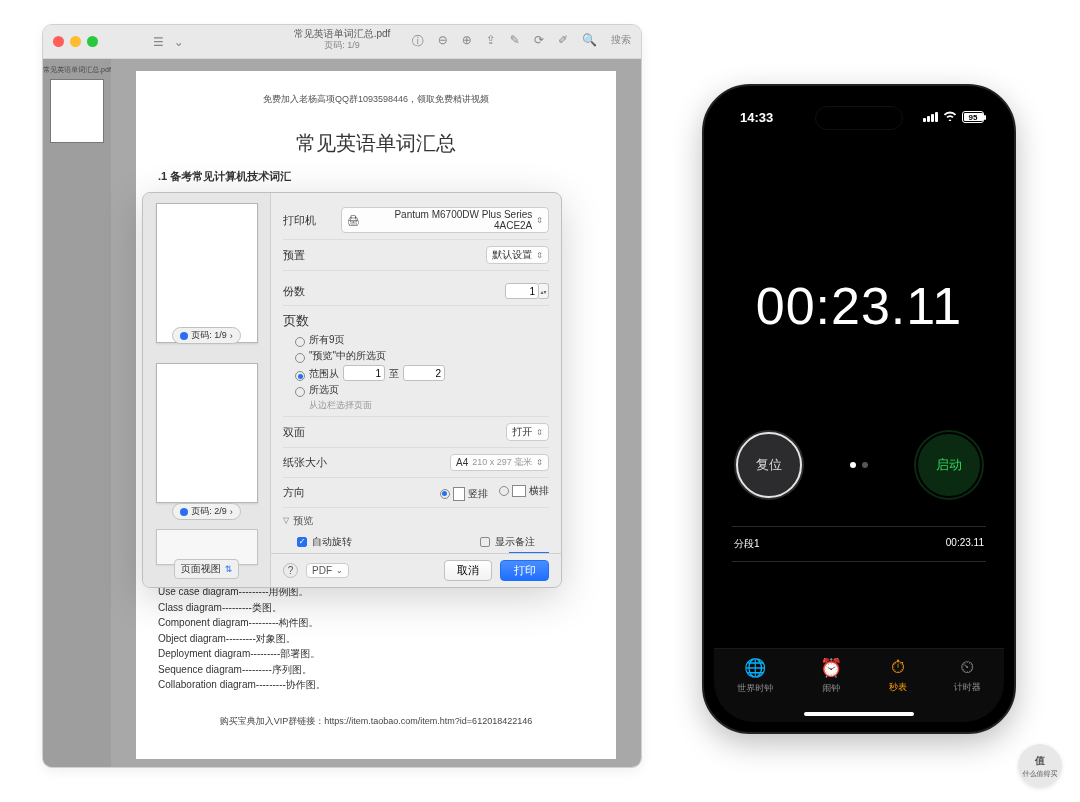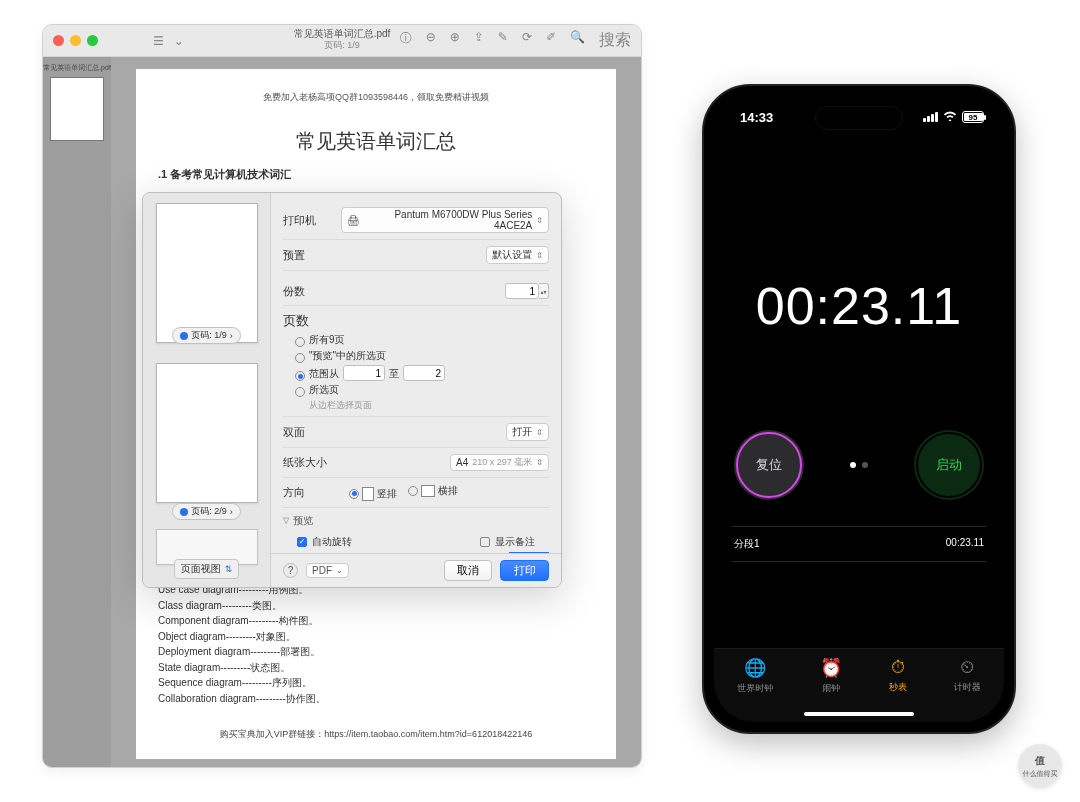--- a/index.html
+++ b/index.html
@@ -82,21 +82,21 @@
 .island{position:absolute;top:10px;left:50%;transform:translateX(-50%);width:88px;height:24px;background:#000;border-radius:14px;border:1px solid #111;}
 .status-l{position:absolute;top:14px;left:26px;font-size:13px;font-weight:600;}
 .status-r{position:absolute;top:14px;right:20px;display:flex;align-items:center;gap:5px;font-size:11px;}
 .sig{display:flex;gap:1px;align-items:flex-end;} .sig span{width:3px;background:#fff;border-radius:1px;} .sig span:nth-child(1){height:4px}.sig span:nth-child(2){height:6px}.sig span:nth-child(3){height:8px}.sig span:nth-child(4){height:10px}
 .wifi{font-size:12px;}
 .batt{display:flex;align-items:center;gap:2px;} .batt .box{width:22px;height:12px;border:1px solid #fff;border-radius:3px;position:relative;display:flex;align-items:center;justify-content:center;font-size:8px;font-weight:600;} .batt .box::after{content:"";position:absolute;right:-3px;top:3px;width:2px;height:5px;background:#fff;border-radius:1px;}
 .batt .fill{position:absolute;left:1px;top:1px;bottom:1px;background:#fff;border-radius:1px;}
 
 .sw-time{position:absolute;top:180px;width:100%;text-align:center;font-size:52px;font-weight:200;letter-spacing:1px;}
 .sw-btn{width:66px;height:66px;border-radius:50%;display:flex;align-items:center;justify-content:center;font-size:13px;position:absolute;top:336px;}
-.sw-btn.reset{left:22px;background:#2c2c2e;color:#ddd;border:2px solid #d946ef;box-shadow:0 0 0 2px #2c2c2e;}
+.sw-btn.reset{left:22px;background:#2c2c2e;color:#ddd;border:2px solid #e5e5e5;box-shadow:0 0 0 2px #2c2c2e;}
 .sw-btn.start{right:22px;background:#0a2a12;color:#30d158;border:2px solid #000;box-shadow:0 0 0 2px #0a2a12;}
 .dots{position:absolute;top:366px;left:50%;transform:translateX(-50%);display:flex;gap:6px;}
 .dots span{width:6px;height:6px;border-radius:50%;background:#555;} .dots span.on{background:#fff;}
 
 .lap-list{position:absolute;top:430px;left:18px;right:18px;}
 .lap-row{display:flex;justify-content:space-between;font-size:10px;padding:10px 2px;border-top:1px solid #2a2a2a;}
 
 .tabbar{position:absolute;bottom:0;left:0;right:0;height:74px;background:#0c0c0c;border-top:1px solid #1a1a1a;display:flex;justify-content:space-around;align-items:flex-start;padding-top:8px;}
 .tab{display:flex;flex-direction:column;align-items:center;gap:3px;font-size:9px;color:#8e8e93;}
 .tab.active{color:#ff9f0a;}
@@ -127,41 +127,40 @@
     </div>
     <div class="toolbar-icons">
       <span>ⓘ</span>
       <span>⊖</span>
       <span>⊕</span>
       <span>⇪</span>
       <span>✎</span>
       <span>⟳</span>
       <span>✐</span>
       <span>🔍</span>
-      <span style="font-size:16px">搜索</span>
+      <span style="font-size:10px">搜索</span>
     </div>
   </div>
   <div class="mac-body">
     <div class="thumb-strip">
       <div class="lbl">常见英语单词汇总.pdf</div>
       <div class="th"></div>
     </div>
     <div class="page-area">
       <div class="page">
         <div class="top-note">免费加入老杨高项QQ群1093598446，领取免费精讲视频</div>
         <div class="doc-title">常见英语单词汇总</div>
         <div class="section">.1 备考常见计算机技术词汇</div>
         <div style="height:400px"></div>
         <div class="body-lines">
           <div>Use case diagram---------用例图。</div>
           <div>Class diagram---------类图。</div>
           <div>Component diagram---------构件图。</div>
           <div>Object diagram---------对象图。</div>
           <div>Deployment diagram---------部署图。</div>
-          <div>State diagram---------状态图。</div>
           <div>Sequence diagram---------序列图。</div>
           <div>Collaboration diagram---------协作图。</div>
         </div>
         <div class="footer-note">购买宝典加入VIP群链接：https://item.taobao.com/item.htm?id=612018422146</div>
       </div>
     </div>
   </div>
 </div>
 
 <div class="print-dialog">
@@ -247,21 +246,21 @@
       <div class="pd-row">
         <span class="lab">纸张大小</span>
         <span class="val"><span class="sel">
               <span>A4</span> 
               <span style="color:#999;font-size:9px">210 x 297 毫米</span>
               <span class="chev">⇳</span>
             </span></span>
       </div>
       <div class="pd-row dir-row">
         <span class="lab">方向</span>
-        <span class="val" style="text-align:left">
+        <span class="val" style="text-align:right">
           <span class="opt">
               <span class="radio on"></span>
               <span class="dir-ic"></span>
               <span>竖排</span>
             </span>
           <span class="opt">
               <span class="radio"></span>
               <span class="dir-ic land"></span>
               <span>横排</span>
             </span>

